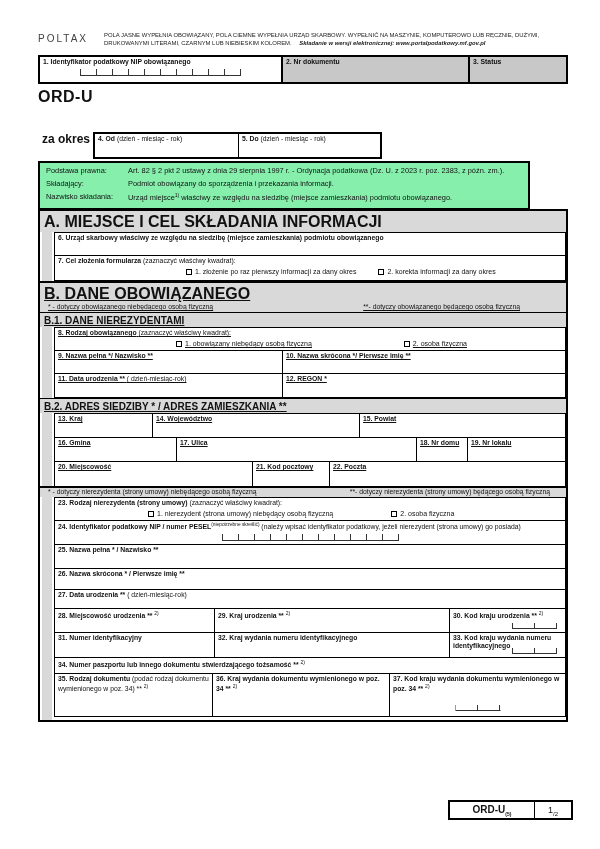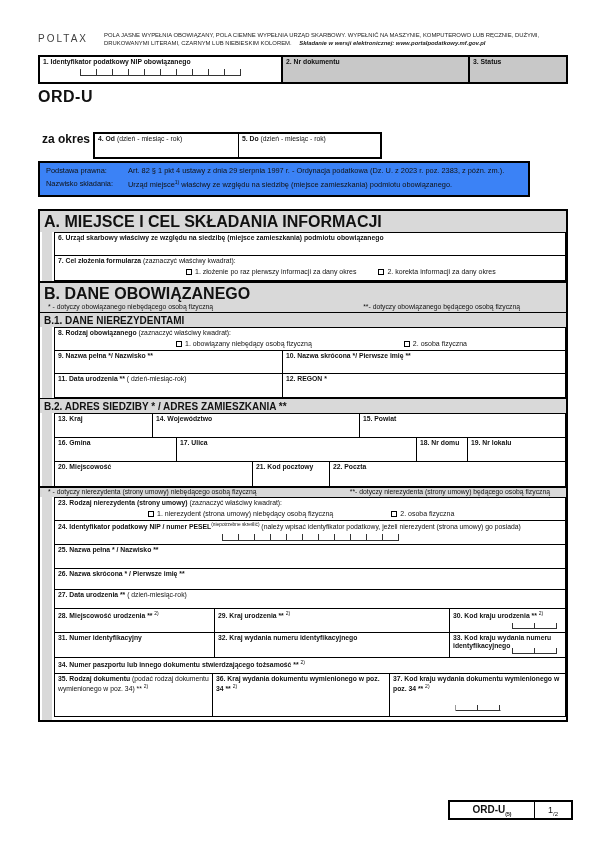--- a/index.html
+++ b/index.html
@@ -29,21 +29,21 @@
   .period-table { display:flex; width:289px; height:27px; border:2px solid #000; }
   .period-cell { padding:1px 3px; font-size:6.8px; }
   .period-c1 { width:143px; }
   .period-c2 { flex:1; border-left:1px solid #000; }
   .lbl { font-weight:bold; }
   .nte { font-weight:normal; }
   sup.fn { font-size:5px; vertical-align:super; font-weight:normal; }
   sup.tiny { font-size:4.8px; vertical-align:super; font-weight:normal; }
 
   
-  .legal { width:492px; border:2px solid #000; padding:2px 4px 3px 6px; background:#3b82f6; }
+  .legal { width:492px; border:2px solid #000; padding:2px 4px 3px 6px; background:#86efac; }
   .legal-row { display:flex; font-size:7.4px; line-height:1.75; }
   .legal-lab { width:82px; flex:none; }
   .legal-val { flex:1; }
 
   
   .section { width:530px; border:2px solid #000; background:#fff; }
   .sec-head { background:#d9d9d9; font-size:16px; font-weight:bold; padding:2px 4px 1px 4px; }
   .sec-legend { display:flex; background:#d9d9d9; font-size:6.8px; font-weight:normal; padding:0 4px 2px 8px; }
   .sec-legend .lg2 { margin-left:auto; margin-right:42px; }
   .sub-head { background:#d9d9d9; font-size:10px; font-weight:bold; padding:2px 4px 1px 4px; border-top:1px solid #000; }
@@ -113,21 +113,25 @@
     </div>
     <div class="period-cell period-c2">
       <span class="lbl">5. Do</span>
       <span class="nte">(dzień - miesiąc - rok)</span>
     </div>
   </div>
 
   <div class="abs legal" style="left:38px; top:161px;">
     <div class="legal-row">
       <span class="legal-lab">Podstawa prawna:</span>
-      <span class="legal-val">Art. 82 § 1 pkt 4 ustawy z dnia 29 sierpnia 1997 r. - Ordynacja podatkowa (Dz. U. z 2023 r. poz. 2383, z późn. zm.).</span>
+      <span class="legal-val">Art. 82 § 2 pkt 2 ustawy z dnia 29 sierpnia 1997 r. - Ordynacja podatkowa (Dz. U. z 2023 r. poz. 2383, z późn. zm.).</span>
+    </div>
+    <div class="legal-row">
+      <span class="legal-lab">Składający:</span>
+      <span class="legal-val">Podmiot obowiązany do sporządzenia i przekazania informacji.</span>
     </div>
     <div class="legal-row">
       <span class="legal-lab">Nazwisko składania:</span>
       <span class="legal-val"><span>Urząd miejsce</span><sup class="fn">1)</sup><span> właściwy ze względu na siedzibę (miejsce zamieszkania) podmiotu obowiązanego.</span></span>
     </div>
   </div>
 
   <div class="abs section" style="left:38px; top:209px;">
     <div class="sec-head">A. MIEJSCE I CEL SKŁADANIA INFORMACJI</div>
     <div class="sec-body">
@@ -148,21 +152,21 @@
             <span class="opt-item" style="margin-left:22px;">
               <span class="cb"></span>
               <span>2. korekta informacji za dany okres</span>
             </span>
           </div>
         </div>
       </div>
     </div>
   </div>
 
-  <div class="abs section" style="left:38px; top:281px;">
+  <div class="abs section" style="left:38px; top:281px;text-decoration:underline;">
     <div class="sec-head" style="padding-bottom:0;">B. DANE OBOWIĄZANEGO</div>
     <div class="sec-legend">
       <span>* - dotyczy obowiązanego niebędącego osobą fizyczną</span>
       <span class="lg2">**- dotyczy obowiązanego będącego osobą fizyczną</span>
     </div>
     <div class="sub-head">B.1. DANE NIEREZYDENTAMI</div>
     <div class="sec-body no-bottom">
       <div class="frow">
         <div class="fbox full" style="height:24px;">
           <span class="lbl">8. Rodzaj obowiązanego</span>

